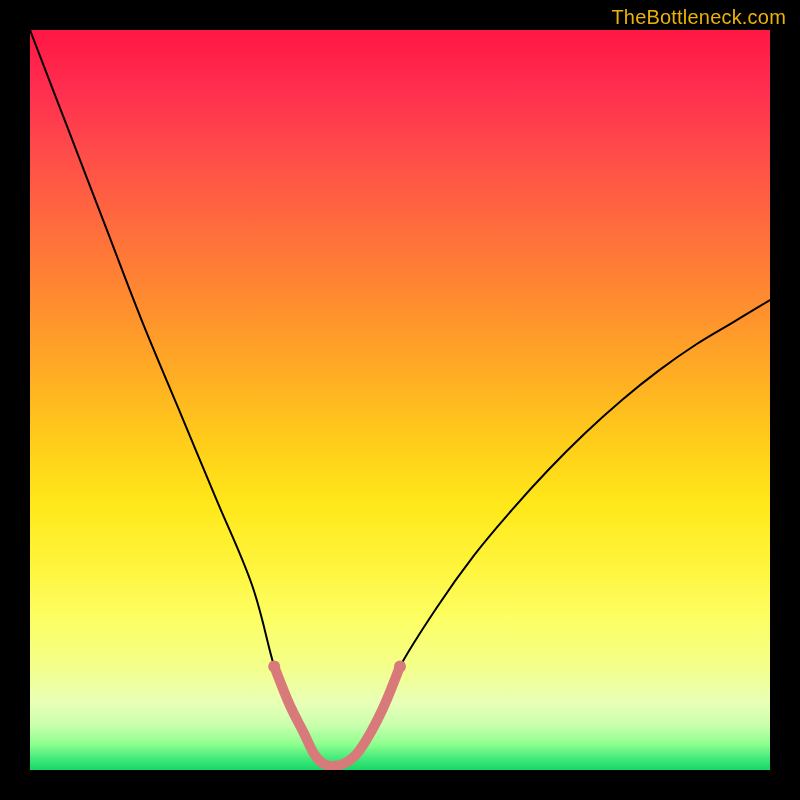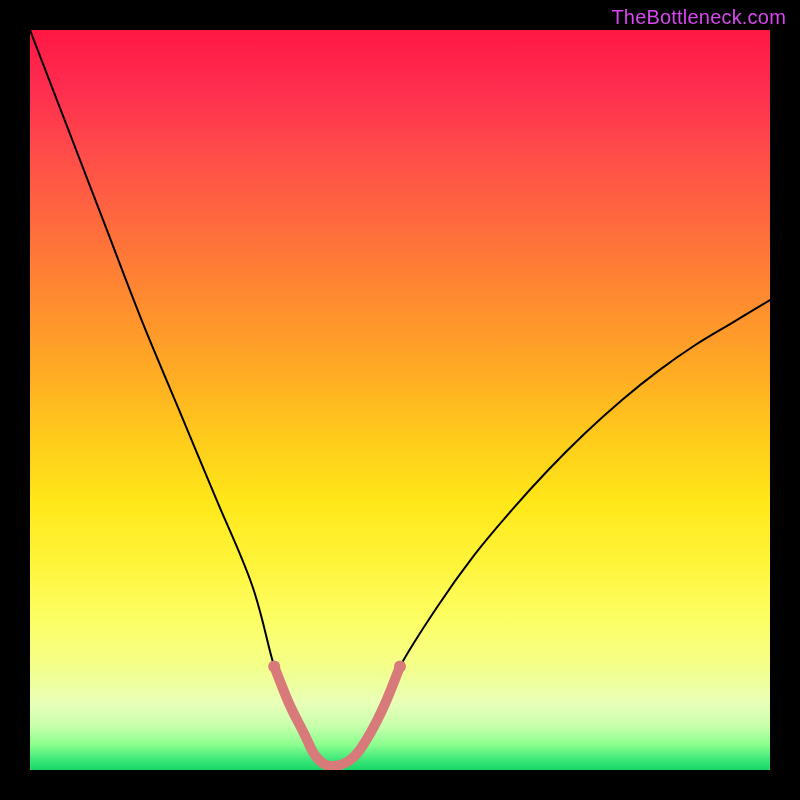--- a/index.html
+++ b/index.html
@@ -49,21 +49,21 @@
     );
   }
   .curve-layer {
     position: absolute;
     inset: 0;
   }
   .watermark {
     position: absolute;
     top: 6px;
     right: 14px;
-    color: #d946ef;
+    color: #eab308;
     font-size: 20px;
     font-weight: 500;
     letter-spacing: 0.2px;
     user-select: none;
   }
 </style>
 </head>
 <body>
 
 <div class="stage">

